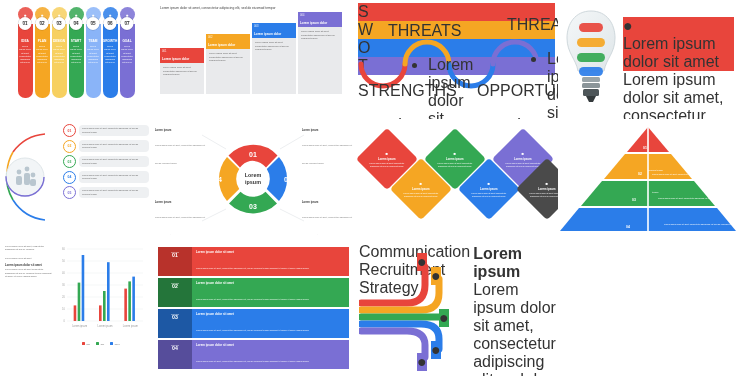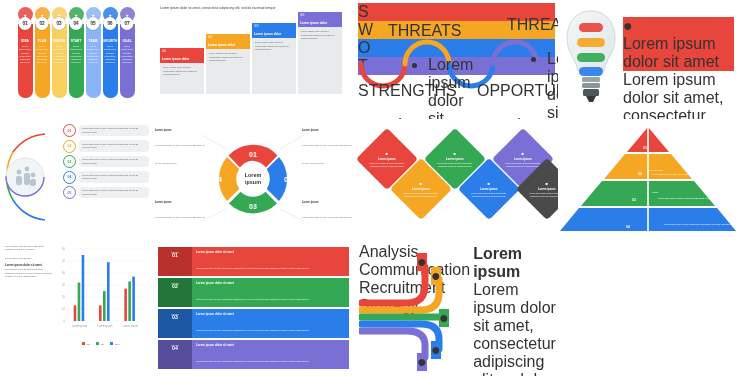--- a/index.html
+++ b/index.html
@@ -485,21 +485,20 @@
         <path d="M2 88 L48 88 Q66 88 66 102 L66 114" fill="none" stroke="#7a6fd4" stroke-width="7" stroke-linecap="round"></path>
       </svg>
       <div id="p11-knobs">
           <div class="knob" style="position:absolute;left:58px;top:10px;background:#e8453c">●</div>
           <div class="knob" style="position:absolute;left:72px;top:24px;background:#f5a623">●</div>
           <div class="knob" style="position:absolute;left:80px;top:66px;background:#34a853">●</div>
           <div class="knob" style="position:absolute;left:72px;top:98px;background:#2b7de9">●</div>
           <div class="knob" style="position:absolute;left:58px;top:110px;background:#7a6fd4">●</div>
         </div>
       <div id="p11-barlabels">
-          <div class="barlbl" style="left:6px;top:57px;">Analysis</div>
           <div class="barlbl" style="left:6px;top:64px;">Communication</div>
           <div class="barlbl" style="left:6px;top:78px;">Recruitment</div>
           <div class="barlbl" style="left:6px;top:85px;">Strategy</div>
         </div>
     </div>
     <div style="flex:1;padding-top:2px;" id="p11-legend">
         <div class="lg">
      <div class="dot" style="background:#e8453c"></div>
      <div class="lgt"><b>Lorem ipsum</b>
        <span>Lorem ipsum dolor sit amet, consectetur adipiscing elit sed do eiusmod tempor</span></div>

